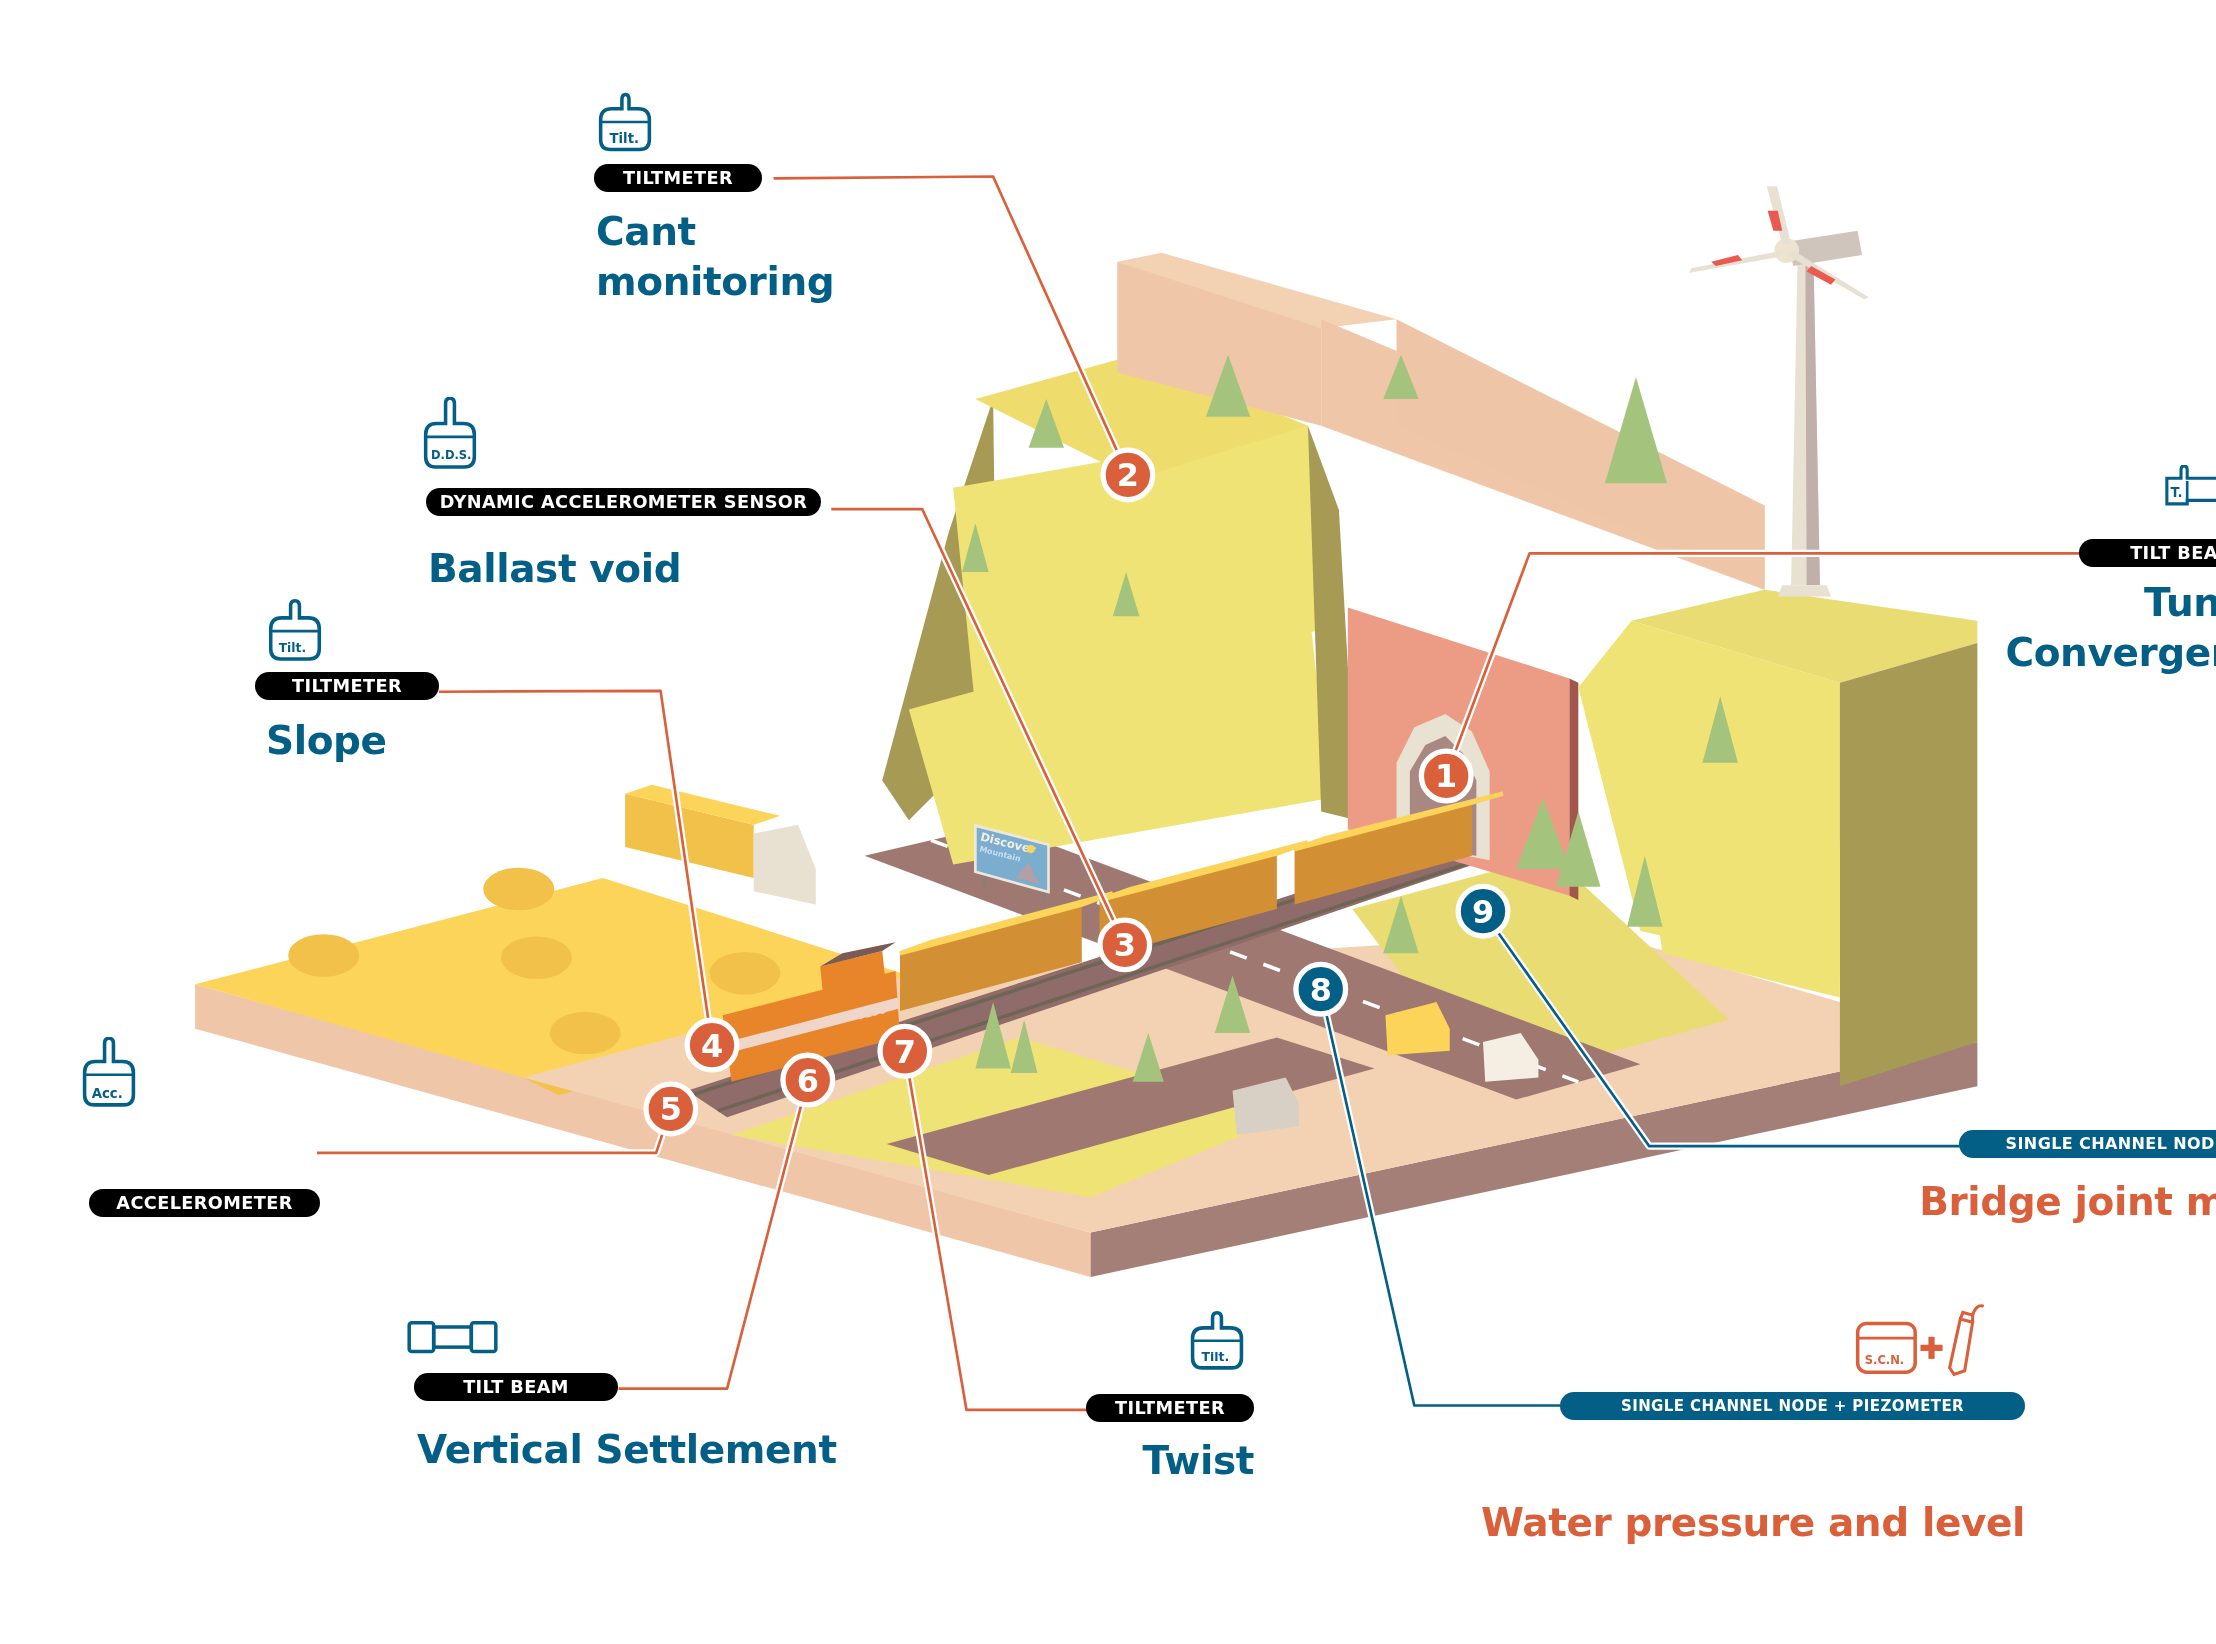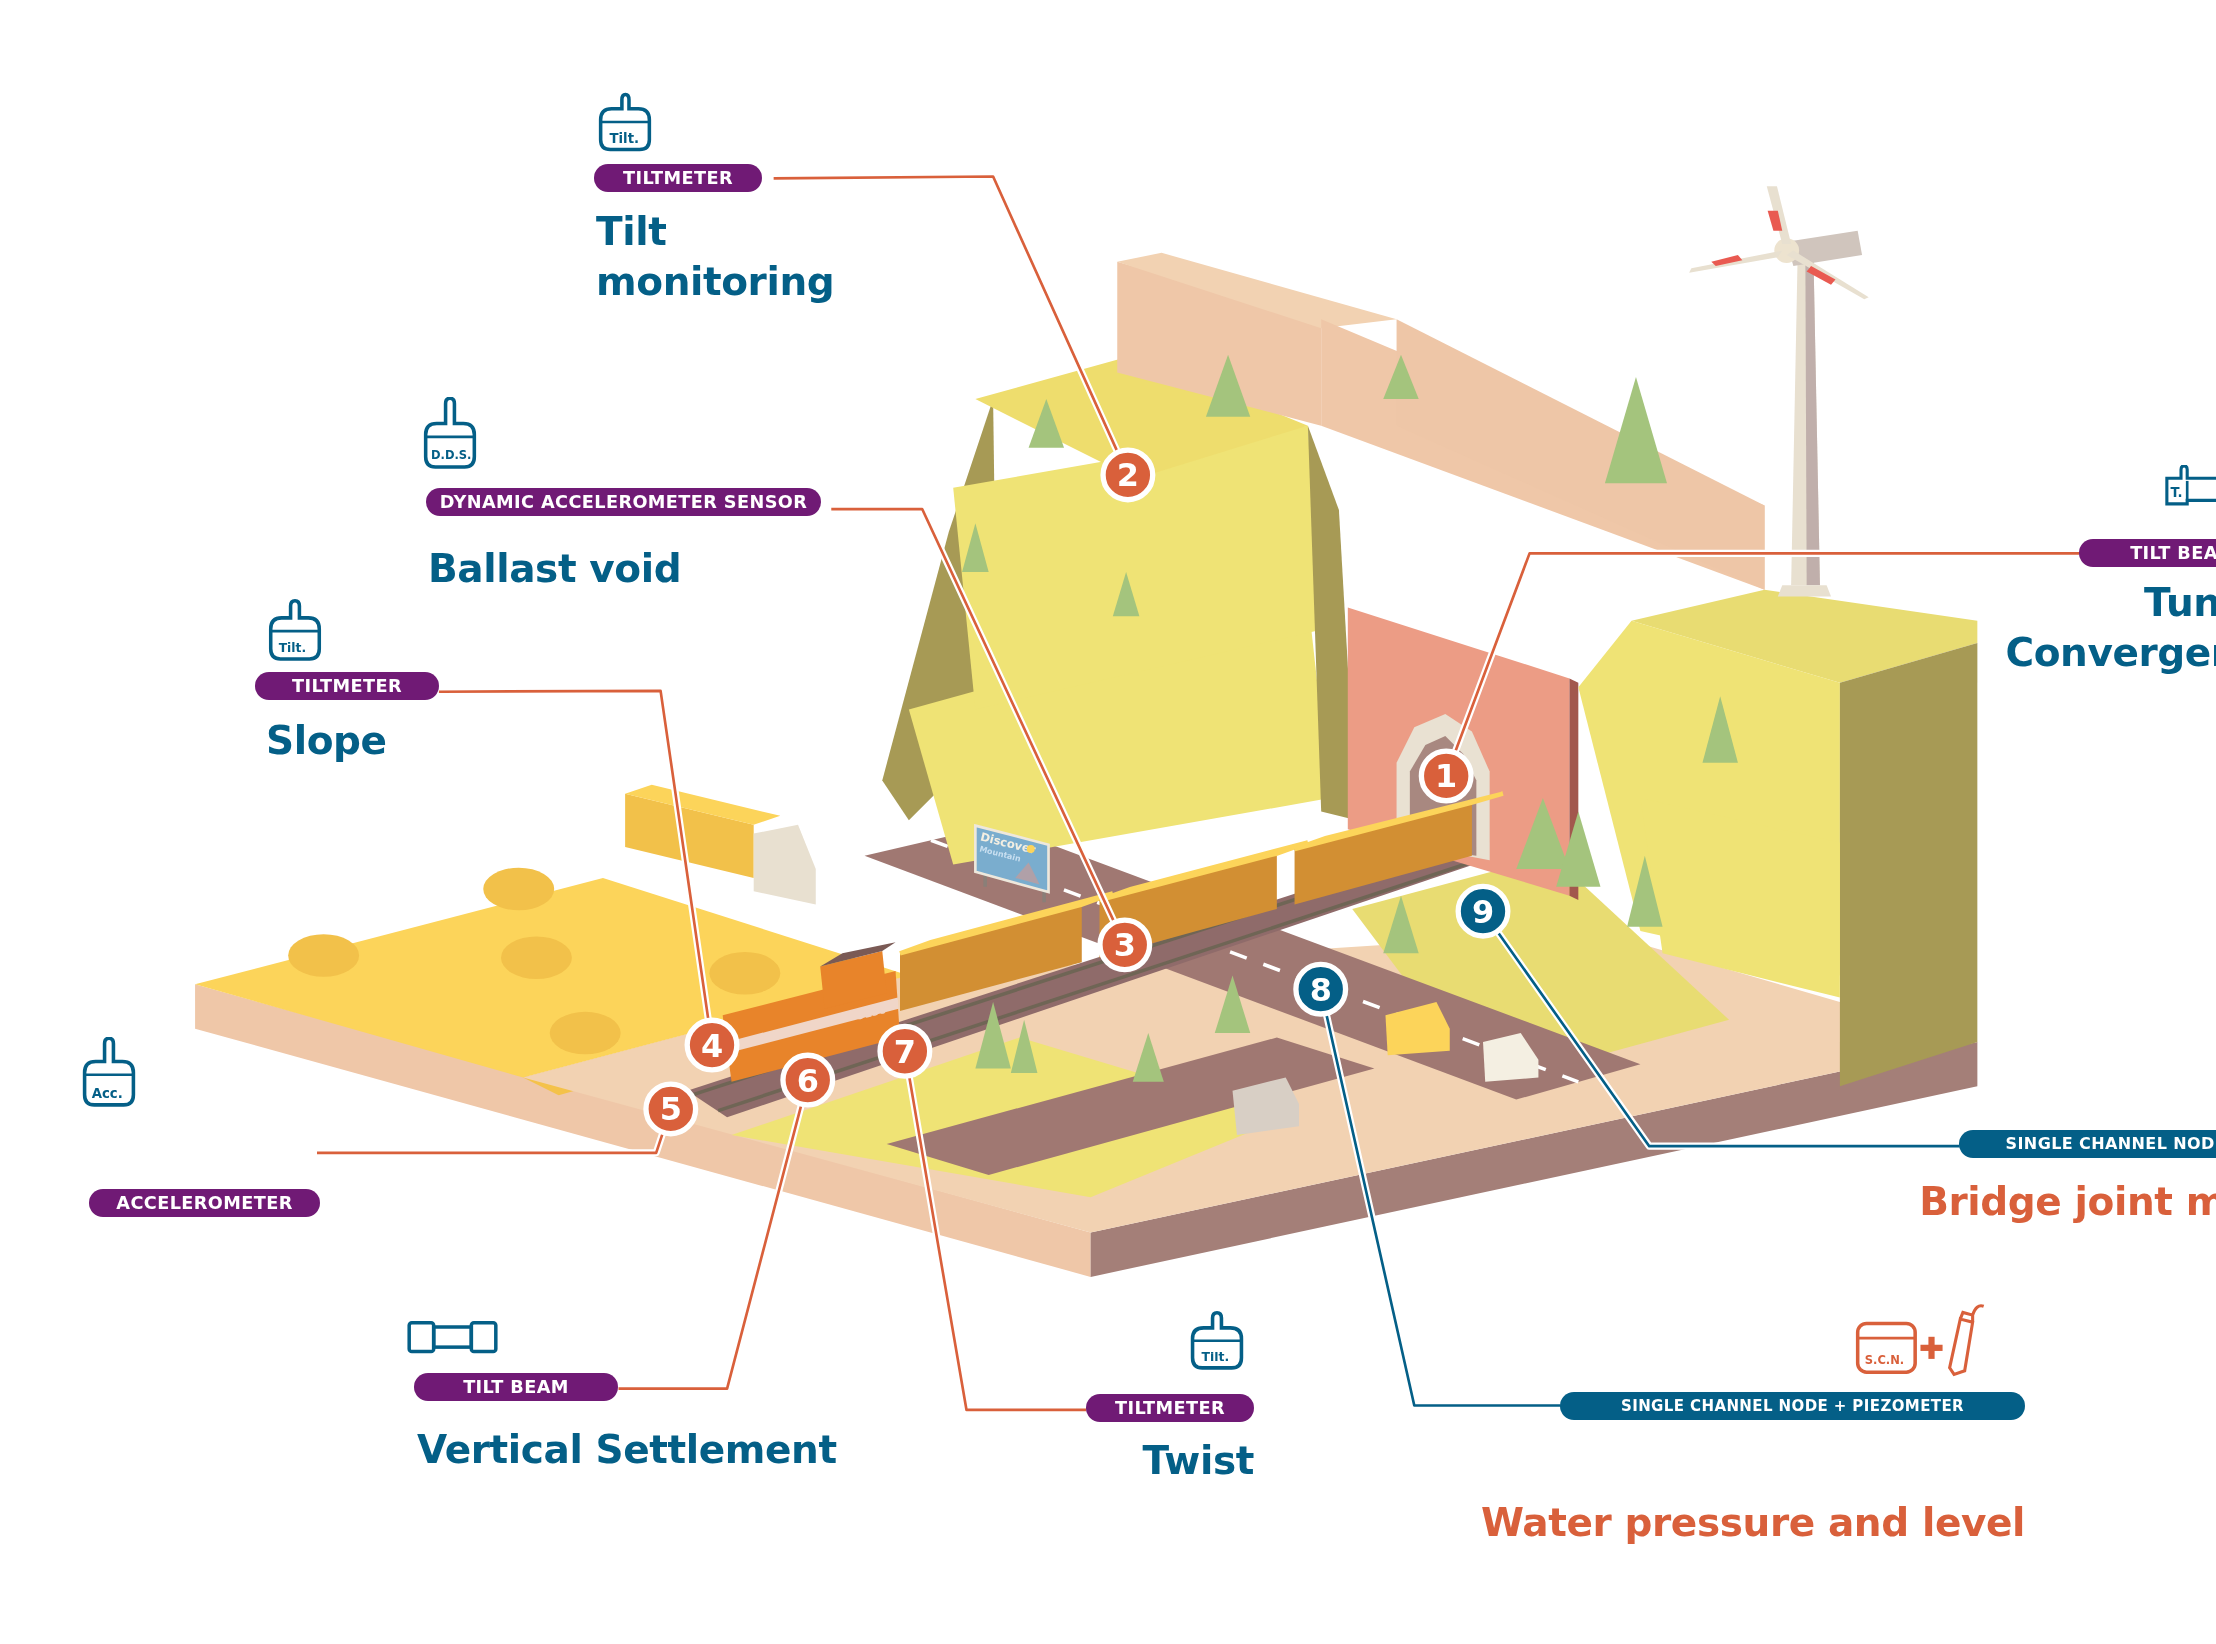--- a/index.html
+++ b/index.html
@@ -2,21 +2,21 @@
 <html style="font-size:7px"><head>
 <meta charset="utf-8">
 <style>
   html, body { margin: 0; padding: 0; background: #ffffff; }
   body { width: 2477px; height: 1645px; position: relative; overflow: hidden;
          font-family: "DejaVu Sans", sans-serif; }
   #scene { position: absolute; left: 0; top: 0; width: 2477px; height: 1645px; }
   .pill { position: absolute; height: 28px; border-radius: 14px; color: #fff;
           font-family: "DejaVu Sans", sans-serif; font-weight: bold; font-size: 17.7px;
           line-height: 28px; text-align: center; white-space: nowrap; letter-spacing: 0.4px; }
-  .pill.orange { background: #701a75; }
+  .pill.orange { background: #000000; }
   .pill.blue { background: #045f87; }
   .title { position: absolute; font-family: "DejaVu Sans", sans-serif; font-weight: bold;
            font-size: 39px; line-height: 50px; white-space: nowrap; letter-spacing: -0.4px; }
   .title.blue { color: #045f87; }
   .title.orange { color: #d9603b; }
   .title.right { text-align: right; }
   .icon { position: absolute; }
   .marker-num { font-family: "DejaVu Sans", sans-serif; font-weight: bold; font-size: 72px; fill: #ffffff; }
 </style>
 </head>
@@ -270,21 +270,21 @@
   <rect x="40" y="55" width="130" height="110" rx="20" fill="none" stroke="#d9603b" stroke-width="8"></rect>
   <line x1="42" y1="88" x2="168" y2="88" stroke="#d9603b" stroke-width="6"></line>
   <text x="56" y="146" font-size="26" fill="#d9603b" font-family="DejaVu Sans, sans-serif" font-weight="bold">S.C.N.</text>
   <rect x="200" y="85" width="14" height="50" fill="#d9603b"></rect>
     <rect x="182" y="103" width="50" height="14" fill="#d9603b"></rect>
   <path d="M258,170 L248,155 L272,45 L300,52 L282,162 Z M272,45 L278,30 L300,36 L300,52 M300,36 Q308,10 325,16" fill="none" stroke="#d9603b" stroke-width="7"></path>
 </svg>
 
 <div class="pill orange" style="left:594px;top:164px;width:168px;">TILTMETER</div>
 <div class="title blue" style="left:596px;top:207px;">
-  <div>Tilt</div>
+  <div>Cant</div>
   <div>monitoring</div>
 </div>
 
 <div class="pill orange" style="left:426px;top:488px;width:395px;">DYNAMIC ACCELEROMETER SENSOR</div>
 <div class="title blue" style="left:428px;top:544px;">
   <div>Ballast void</div>
 </div>
 
 <div class="pill orange" style="left:255px;top:672px;width:184px;">TILTMETER</div>
 <div class="title blue" style="left:266px;top:716px;">

